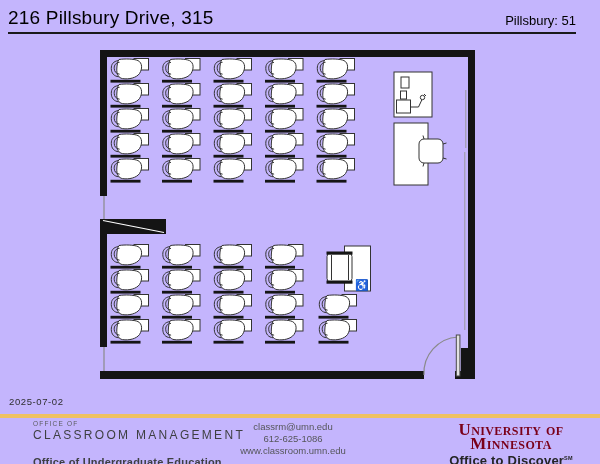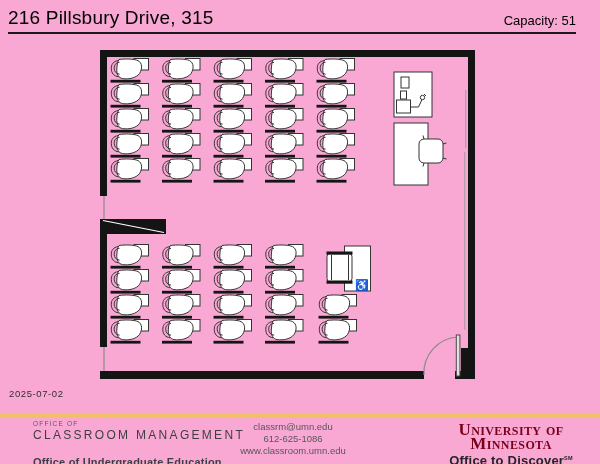--- a/index.html
+++ b/index.html
@@ -1,52 +1,52 @@
 <!DOCTYPE html>
 <html><head>
 <meta charset="utf-8">
 <style>
   html,body{margin:0;padding:0;background:#fff;}
   body{width:600px;height:464px;position:relative;overflow:hidden;
        font-family:"Liberation Sans",sans-serif;color:#000;}
-  .page{position:absolute;inset:0;background:#f9a8d4;}
+  .page{position:absolute;inset:0;background:#c4b5fd;}
 
   
   .hdr{position:absolute;left:8px;right:24px;top:7px;display:flex;
        justify-content:space-between;align-items:flex-end;
        border-bottom:2px solid #1a1a1a;padding-bottom:3px;}
   .hdr .title{font-size:19px;letter-spacing:.2px;}
   .hdr .cap{font-size:13px;padding-bottom:1px;}
 
   
   #plan{position:absolute;left:0;top:0;}
 
   
-  .date{position:absolute;left:9px;top:388px;font-size:9.5px;letter-spacing:.6px;color:#2e2e2e;}
+  .date{position:absolute;left:9px;top:396px;font-size:9.5px;letter-spacing:.6px;color:#2e2e2e;}
   .accent{position:absolute;left:0;top:414px;width:600px;height:3.5px;background:#EFC162;}
   .f-left{position:absolute;left:33px;top:420px;color:#3e3f42;}
   .f-left .tiny{font-size:6.5px;letter-spacing:1.2px;color:#5a5b5e;margin-bottom:1px;}
   .f-left .big{font-size:12px;letter-spacing:2.3px;margin-bottom:14px;white-space:nowrap;}
   .f-left .sub{font-size:11px;letter-spacing:.2px;font-weight:bold;}
   .f-center{position:absolute;left:213px;top:421px;width:160px;text-align:center;
             font-size:9.5px;line-height:12px;color:#55565a;}
   .f-right{position:absolute;left:431px;top:423px;width:160px;text-align:center;}
   .umn{font-family:"Liberation Serif",serif;font-variant:small-caps;font-weight:600;
        font-size:17px;letter-spacing:.4px;color:#7A0019;line-height:14px;}
   .tag{font-size:13px;font-weight:bold;color:#252525;letter-spacing:.2px;line-height:15px;}
   .tag sup{font-size:5.5px;vertical-align:super;}
 </style>
 </head>
 <body>
 
 <div class="page">
 
   <div class="hdr">
     <div class="title">216 Pillsbury Drive, 315</div>
-    <div class="cap"><span>Capacity:</span>&nbsp;<span>51</span></div>
+    <div class="cap"><span>Pillsbury:</span>&nbsp;<span>51</span></div>
   </div>
 
   <svg id="plan" width="600" height="464" viewBox="0 0 600 464">
     <defs>
       <g id="chair-symbol">
         <rect x="26" y="0.5" width="14.5" height="11.5" fill="#fff" stroke="#333" stroke-width="1"></rect>
         <path d="M11,1.5 C17,0.6 26,0.8 30,2.6 C34.5,4.8 34.5,11 31.5,15.5
                  C28.5,19.8 21,21.6 14.5,20.6 C10.5,19.9 8.6,16 8.8,11
                  C9,7 9.6,3.2 11,1.5 Z" fill="#fff" stroke="#333" stroke-width="1"></path>
         <path d="M10.5,2.5 C5.2,3.4 3.2,6.2 3.3,10.5 C3.4,15.2 5.8,18.2 10.8,18.8" fill="none" stroke="#333" stroke-width="1"></path>

